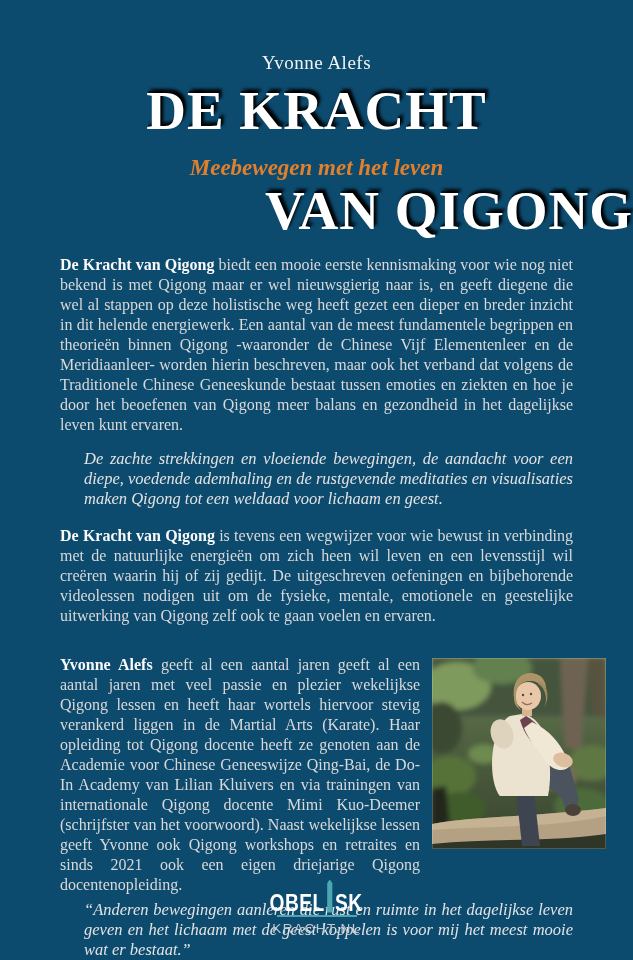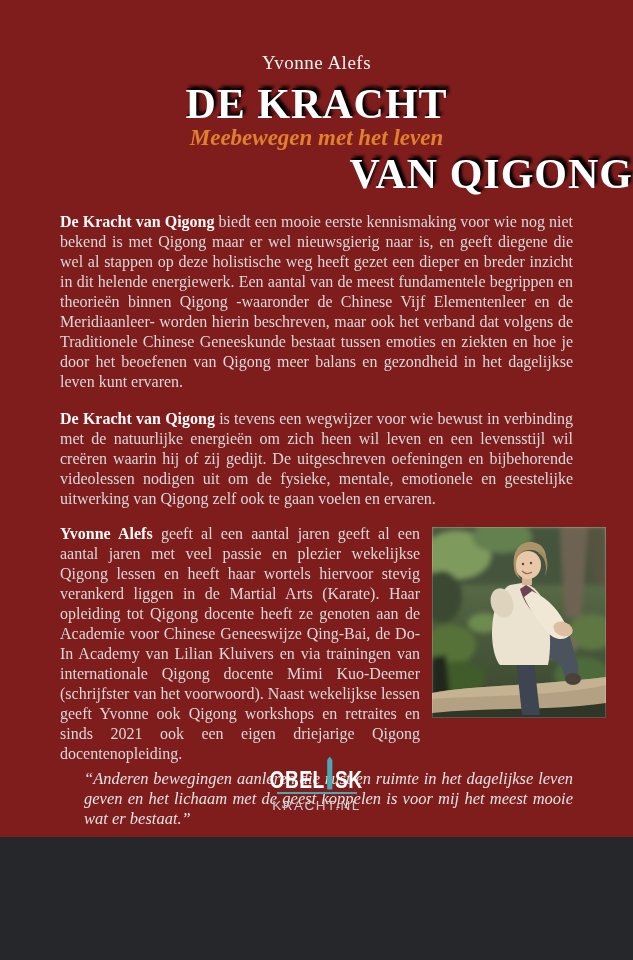--- a/index.html
+++ b/index.html
@@ -4,50 +4,50 @@
 <style>
   html,body{margin:0;padding:0;}
   body{
     width:633px;height:960px;
     background:#26272a;
     font-family:"Liberation Serif", serif;
     -webkit-font-smoothing:antialiased;
   }
   .cover{
     position:relative;
-    width:633px;height:837px;
-    background:#7f1d1d;
+    width:633px;height:960px;
+    background:#0c4a6e;
     overflow:hidden;
   }
   .author{
     padding-top:52px;
     text-align:center;
     font-size:19px;
     letter-spacing:0.5px;
     color:#f2f2f2;
   }
   .title-line{
     text-align:center;
-    font-size:42px;
+    font-size:55px;
     font-weight:bold;
     color:#ffffff;
     letter-spacing:1px;
     line-height:1.0;
     text-shadow:3px -4px 3px rgba(0,0,0,0.95), 1px -2px 1px rgba(0,0,0,0.8);
   }
   .title-1{margin-top:9px;}
   .title-2{margin-top:3px;text-align:right;}
   .subtitle{
     text-align:center;
     font-size:23px;
     font-style:italic;
     font-weight:600;
     color:#e0802e;
     line-height:1.1;
-    margin-top:0;
+    margin-top:17px;
   }
   .body-text{
     margin:17px 60px 0 60px;
     color:#d9d9d9;
     font-size:16px;
     line-height:20px;
     text-align:justify;
   }
   .lead{font-weight:bold;color:#fafafa;}
   .quote-block{
@@ -55,21 +55,21 @@
     color:#e3e3e3;
     font-size:16.5px;
     line-height:20px;
     font-style:italic;
     text-align:justify;
   }
   .quote-bottom{
     clear:both;
     margin-top:5px;
   }
-  .bio{margin-top:15px;}
+  .bio{margin-top:29px;}
   .photo-wrap{
     display:block;
     float:right;
     width:174px;height:191px;
     margin:3px -33px 8px 12px;
     line-height:0;
   }
   
   .logo{
     position:absolute;
@@ -118,20 +118,21 @@
 <div class="cover">
 
   <div class="author">Yvonne Alefs</div>
 
   <div class="title-line title-1">DE KRACHT</div>
   <div class="subtitle">Meebewegen met het leven</div>
   <div class="title-line title-2">VAN QIGONG</div>
 
   <p class="body-text"><span class="lead">De Kracht van Qigong</span><span> biedt een mooie eerste kennismaking voor wie nog niet bekend is met Qigong maar er wel nieuwsgierig naar is, en geeft diegene die wel al stappen op deze holistische weg heeft gezet een dieper en breder inzicht in dit helende energiewerk. Een aantal van de meest fundamentele begrippen en theorieën binnen Qigong -waaronder de Chinese Vijf Elementenleer en de Meridiaanleer- worden hierin beschreven, maar ook het verband dat volgens de Traditionele Chinese Geneeskunde bestaat tussen emoties en ziekten en hoe je door het beoefenen van Qigong meer balans en gezondheid in het dagelijkse leven kunt ervaren.</span></p>
 
+  <p class="quote-block">De zachte strekkingen en vloeiende bewegingen, de aandacht voor een diepe, voedende ademhaling en de rustgevende meditaties en visualisaties maken Qigong tot een weldaad voor lichaam en geest.</p>
 
   <p class="body-text"><span class="lead">De Kracht van Qigong</span><span> is tevens een wegwijzer voor wie bewust in verbinding met de natuurlijke energieën om zich heen wil leven en een levensstijl wil creëren waarin hij of zij gedijt. De uitgeschreven oefeningen en bijbehorende videolessen nodigen uit om de fysieke, mentale, emotionele en geestelijke uitwerking van Qigong zelf ook te gaan voelen en ervaren.</span></p>
 
   <p class="body-text bio"><span class="photo-wrap"><svg viewBox="0 0 174 191" width="174" height="191" xmlns="http://www.w3.org/2000/svg">
       <defs>
         <filter id="soft" x="-20%" y="-20%" width="140%" height="140%">
           <feGaussianBlur stdDeviation="2.5"></feGaussianBlur>
         </filter>
         <linearGradient id="bgG" x1="0" y1="0" x2="0" y2="1">
           <stop offset="0" stop-color="#6b7d55"></stop>

